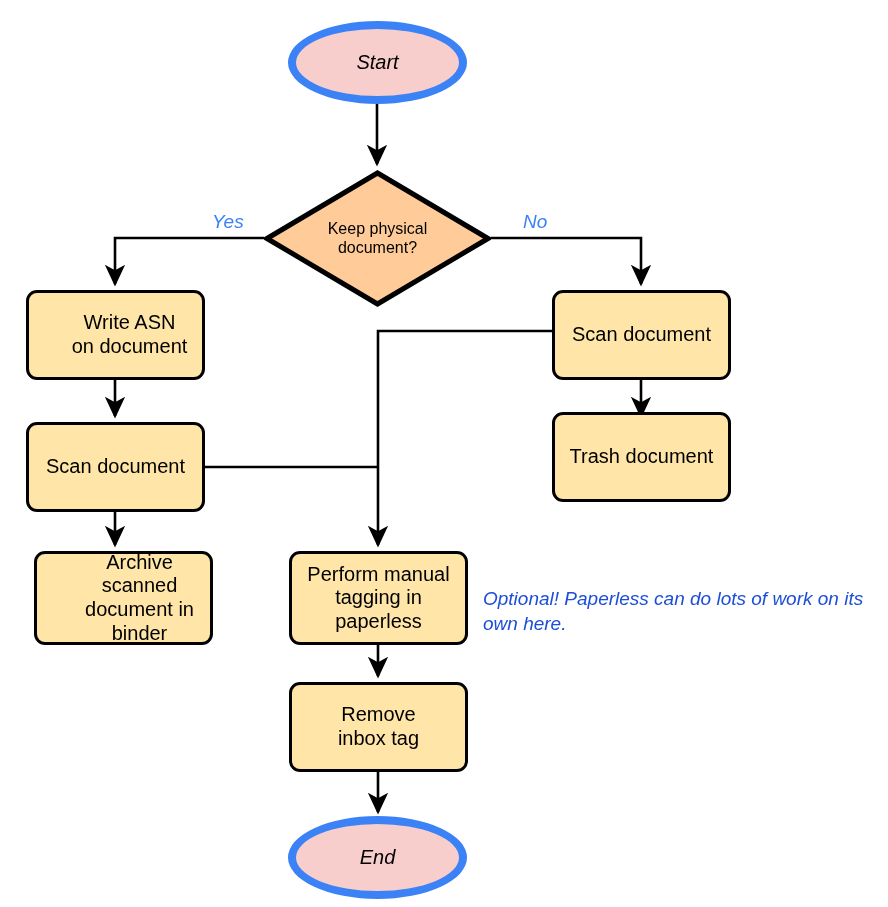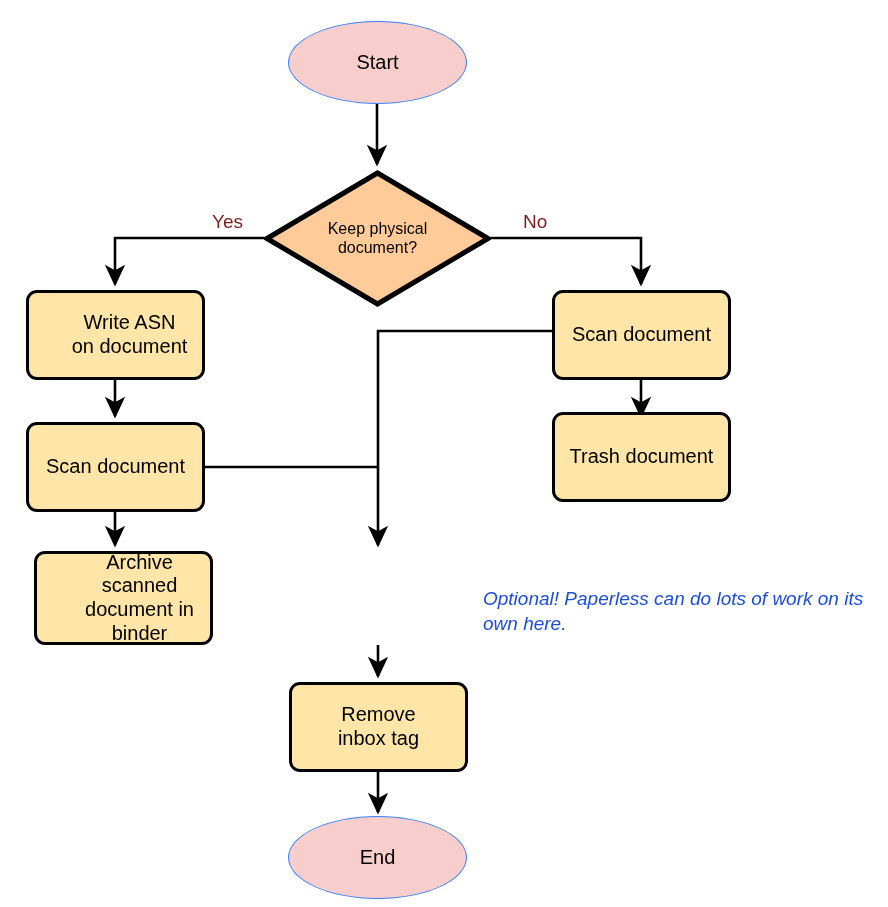--- a/index.html
+++ b/index.html
@@ -39,24 +39,25 @@
     white-space: pre-line;
     z-index: 3;
   }
   .node-process {
     border: 3px solid #000000;
     border-radius: 11px;
     background: #ffe6a8;
     font-size: 20px;
   }
   .node-terminal {
-    border: 1px solid #3b82f6;
+    border: 8px solid #3b82f6;
     border-radius: 50%;
     background: #f8cecc;
     font-size: 20px;
+    font-style: italic;
   }
   .node-decision-wrap {
     position: absolute;
     z-index: 3;
   }
   .node-decision-shape {
     position: absolute;
     left: 0;
     top: 0;
   }
@@ -71,24 +72,25 @@
     justify-content: center;
     text-align: center;
     font-size: 16px;
     line-height: 1.18;
     white-space: pre-line;
     color: #000000;
   }
   .edge-label {
     position: absolute;
     font-size: 19px;
-    color: #7f1d1d;
+    color: #3b82f6;
     background: transparent;
     z-index: 4;
     white-space: nowrap;
+    font-style: italic;
   }
   .annotation {
     position: absolute;
     font-size: 19px;
     font-style: italic;
     color: #1d4ed8;
     line-height: 1.32;
     z-index: 4;
   }
 </style>
@@ -159,20 +161,25 @@
   </div>
 
   <div class="node node-process" style="left:552px; top:290px; width:179px; height:90px;">
     <span>Scan document</span>
   </div>
 
   <div class="node node-process" style="left:552px; top:412px; width:179px; height:90px;">
     <span>Trash document</span>
   </div>
 
+  <div class="node node-process" style="left:289px; top:551px; width:179px; height:94px;">
+    <span>Perform manual
+tagging in
+paperless</span>
+  </div>
 
   <div class="node node-process" style="left:289px; top:682px; width:179px; height:90px;">
     <span>Remove
 inbox tag</span>
   </div>
 
   <div class="node node-terminal" style="left:288px; top:816px; width:179px; height:83px;">
     <span>End</span>
   </div>
 

